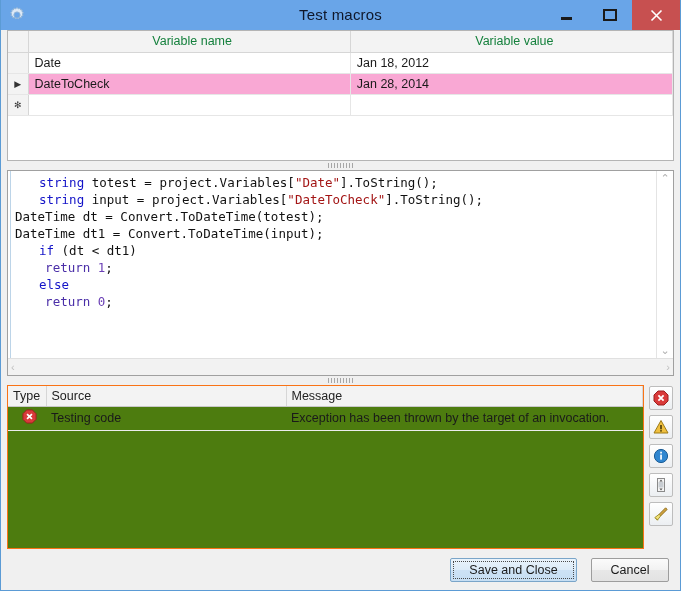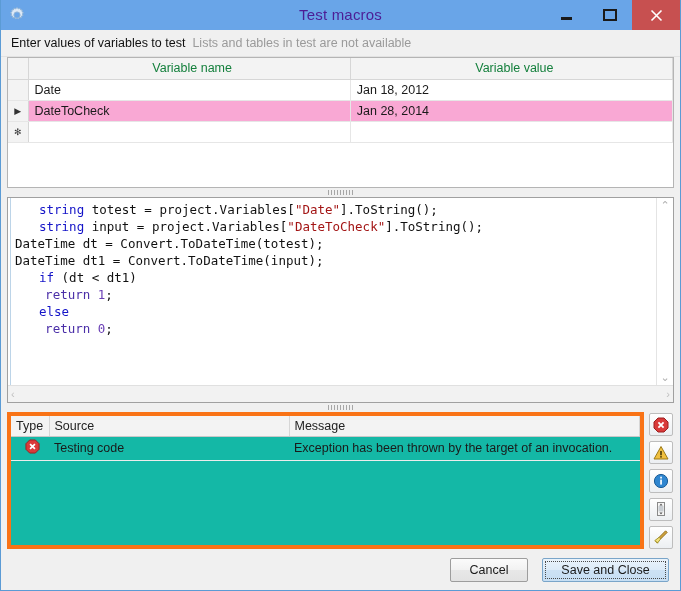--- a/index.html
+++ b/index.html
@@ -29,21 +29,21 @@
     display: flex; align-items: center;
   }
   #app-gear {
     position: absolute; left: 7px; top: 6px;
     width: 18px; height: 18px;
   }
   #title-text {
     position: absolute; left: 0; right: 0; top: 0;
     height: 17px; line-height: 30px;
     text-align: center;
-    color: #4c1d95;
+    color: #0f172a;
     font-size: 15px;
     letter-spacing: .2px;
   }
   .winbtn {
     position: absolute; top: 0;
     height: 30px;
     display: flex; align-items: center; justify-content: center;
     cursor: default;
   }
   #btn-min  { right: 92px; width: 44px; }
@@ -204,22 +204,22 @@
   
   #messages-area {
     flex: 1 1 auto;
     margin: 0 6px;
     display: flex;
     min-height: 0;
     gap: 4px;
   }
   #msg-grid-wrap {
     flex: 1 1 auto;
-    background: #14b8a6;
-    border: 4px solid #f97316;
+    background: #4d7c0f;
+    border: 1px solid #f97316;
     overflow: hidden;
   }
   table.msg {
     width: 100%;
     border-collapse: collapse;
     font-size: 12.5px;
     table-layout: fixed;
   }
   table.msg th {
     background: #f3f3f3;
@@ -311,24 +311,20 @@
     <div class="winbtn" id="btn-max">
       <i></i>
     </div>
     <div class="winbtn" id="btn-close">
       <svg width="13" height="13" viewBox="0 0 13 13">
         <path d="M1.5 1.5 L11.5 11.5 M11.5 1.5 L1.5 11.5" stroke="#ffffff" stroke-width="1.6"></path>
       </svg>
     </div>
   </div>
 
-  <div id="instruction">
-    <span id="instruction-primary">Enter values of variables to test</span>
-    <span id="instruction-secondary">Lists and tables in test are not available</span>
-  </div>
 
   <div id="grid-wrap">
     <table class="grid">
       <thead>
         <tr>
           <th class="sel-col"></th>
           <th class="col-name">Variable name</th>
           <th>Variable value</th>
         </tr>
       </thead>
@@ -432,22 +428,22 @@
         <svg width="16" height="16" viewBox="0 0 16 16">
           <path d="M12.6 1.8 L14.2 3.4 L7.6 10 L6 8.4 Z" fill="#cfa23c" stroke="#8d6b1d" stroke-width=".9"></path>
           <path d="M6.1 8.3 L7.7 9.9 L4.4 14.2 L1.8 11.6 Z" fill="#f2e27a" stroke="#9c8a24" stroke-width=".9"></path>
           <path d="M2.6 12.4 L5.1 14.0" stroke="#9c8a24" stroke-width=".8"></path>
         </svg>
       </div>
     </div>
   </div>
 
   <div id="footer">
-    <div class="btn" id="btn-cancel">
-      <span>Cancel</span>
-    </div>
     <div class="btn" id="btn-save">
       <span class="focus-ring"></span>
       <span>Save and Close</span>
     </div>
+    <div class="btn" id="btn-cancel">
+      <span>Cancel</span>
+    </div>
   </div>
 
 </div>
 
 </body></html>

